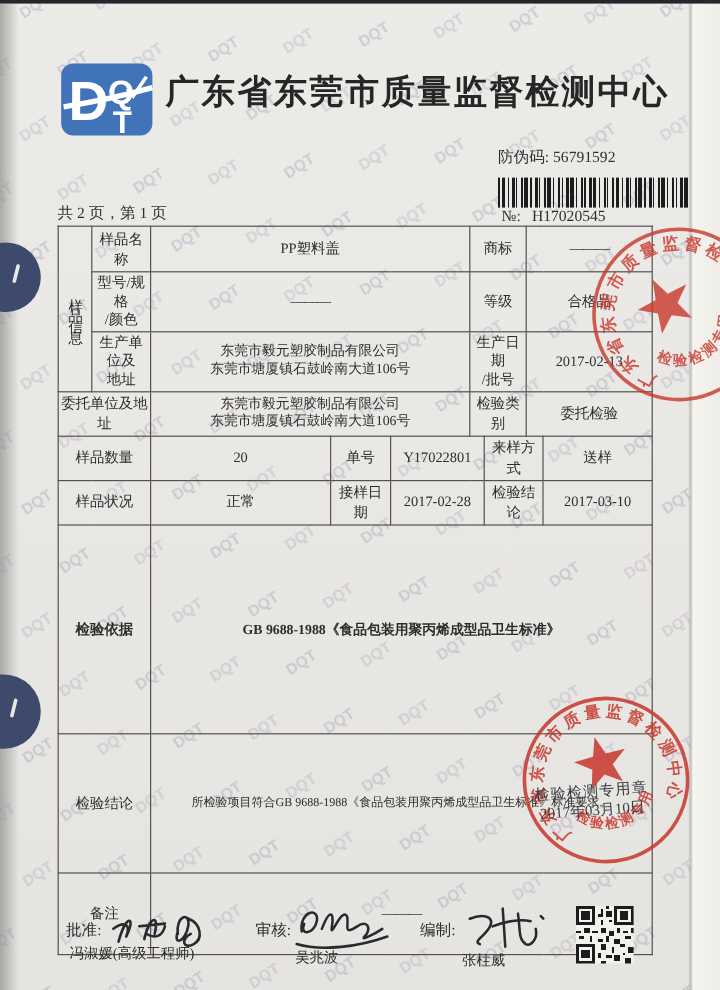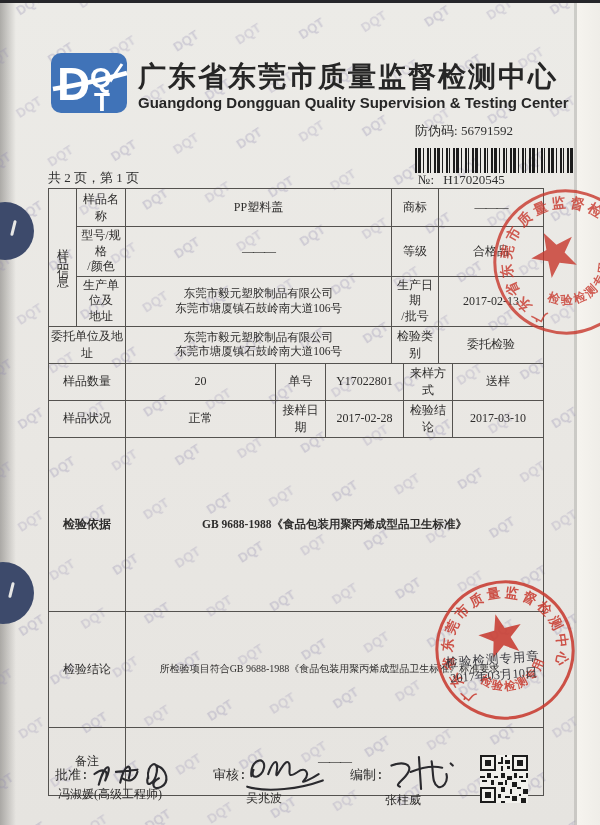--- a/index.html
+++ b/index.html
@@ -26,21 +26,21 @@
   .pageinfo,.reportno{font-size:13px;text-align:right;}
   .barcode{background:repeating-linear-gradient(90deg,#1c1c1c 0 2px,transparent 2px 3px,#1c1c1c 3px 6px,transparent 6px 8px,#1c1c1c 8px 9px,transparent 9px 12px,#1c1c1c 12px 14px,transparent 14px 15px,#1c1c1c 15px 16px,transparent 16px 19px);}
   table.rep{border-collapse:collapse;table-layout:fixed;width:495px;}
   table.rep td{border:1px solid #54524f;font-size:12px;text-align:center;vertical-align:middle;
                padding:1px 2px;color:#2e2d2c;overflow:hidden;}
   .ml{white-space:pre-line;line-height:1.3;}
   .vlabel{writing-mode:vertical-lr;text-orientation:upright;letter-spacing:9px;font-size:12px;padding:4px 0;}
   td.leftval{text-align:left;padding-left:8px;}
   td.topval{vertical-align:top;text-align:left;padding:14px 10px 0 22px;}
   .dash{letter-spacing:-1px;color:#44504f;}
-  .sig-label{font-size:13px;color:#2e2d2c;font-family:Liberation Mono, monospace;}
+  .sig-label{font-size:13px;color:#2e2d2c;}
   .sig-name{font-size:12px;color:#2e2d2c;}
   .stamps{position:absolute;left:0;top:0;z-index:5;}
   .logo{position:absolute;}
 </style>
 </head>
 <body>
 
 <div class="page">
 
   <div class="paper"></div>
@@ -69,21 +69,20 @@
     <svg class="logo" style="left:50px;top:52px;" width="78" height="62" viewBox="0 0 78 62">
       <rect x="1" y="1" width="76" height="60" rx="10" fill="#4073b8"></rect>
       <text x="7" y="48" font-family="Liberation Sans, sans-serif" font-weight="bold" font-size="46" fill="#ffffff">D</text>
       <text x="40" y="35" font-family="Liberation Sans, sans-serif" font-weight="bold" font-size="28" fill="#ffffff">Q</text>
       <text x="44" y="59" font-family="Liberation Sans, sans-serif" font-weight="bold" font-size="26" fill="#ffffff">T</text>
       <path d="M3,37 C28,33 52,28 77,21" stroke="#ffffff" stroke-width="4.5" fill="none"></path>
       <path d="M56,22 l5,6 l11,-16" stroke="#ffffff" stroke-width="3" fill="none"></path>
     </svg>
 
     <div class="abs org-cn" style="left:138px;top:58px;width:440px;">广东省东莞市质量监督检测中心</div>
-    <div class="abs org-en" style="left:138px;top:94px;width:440px;">Guangdong Dongguan Quality Supervision &amp; Testing Center</div>
 
     <div class="abs antifake" style="left:415px;top:122px;">
       <span>防伪码:</span>
       <span>56791592</span>
     </div>
 
 
     <div class="abs barcode" style="left:415px;top:148px;width:160px;height:25px;"></div>
 
     <div class="abs pageinfo" style="left:48px;top:169px;">共 2 页，第 1 页</div>

